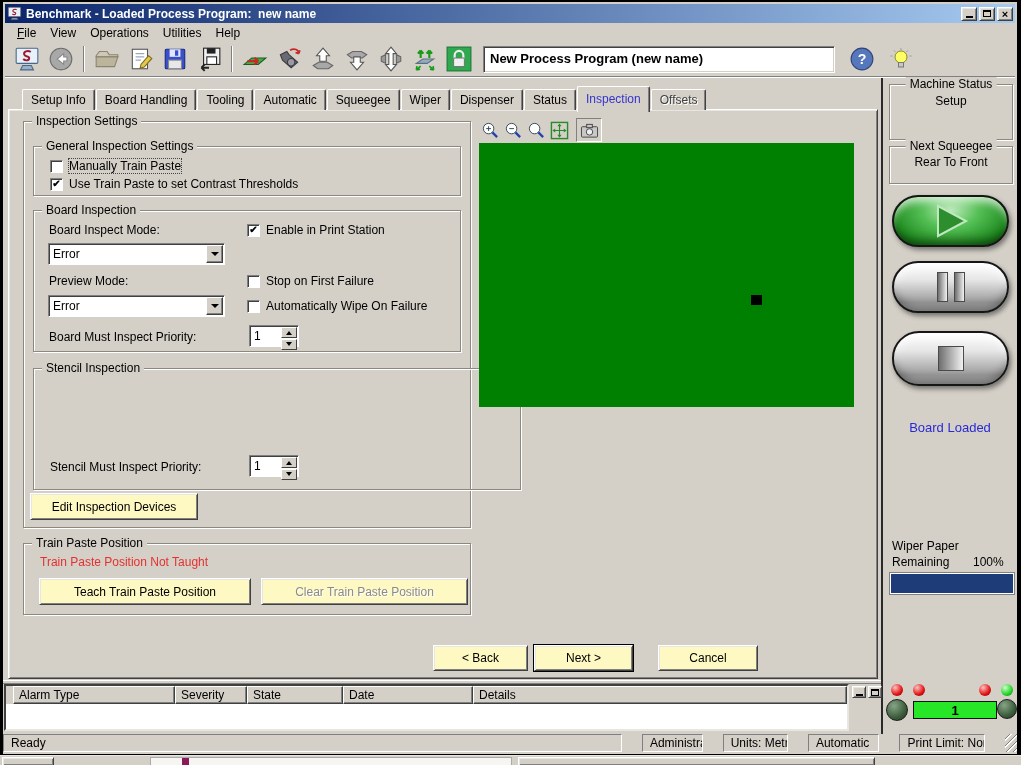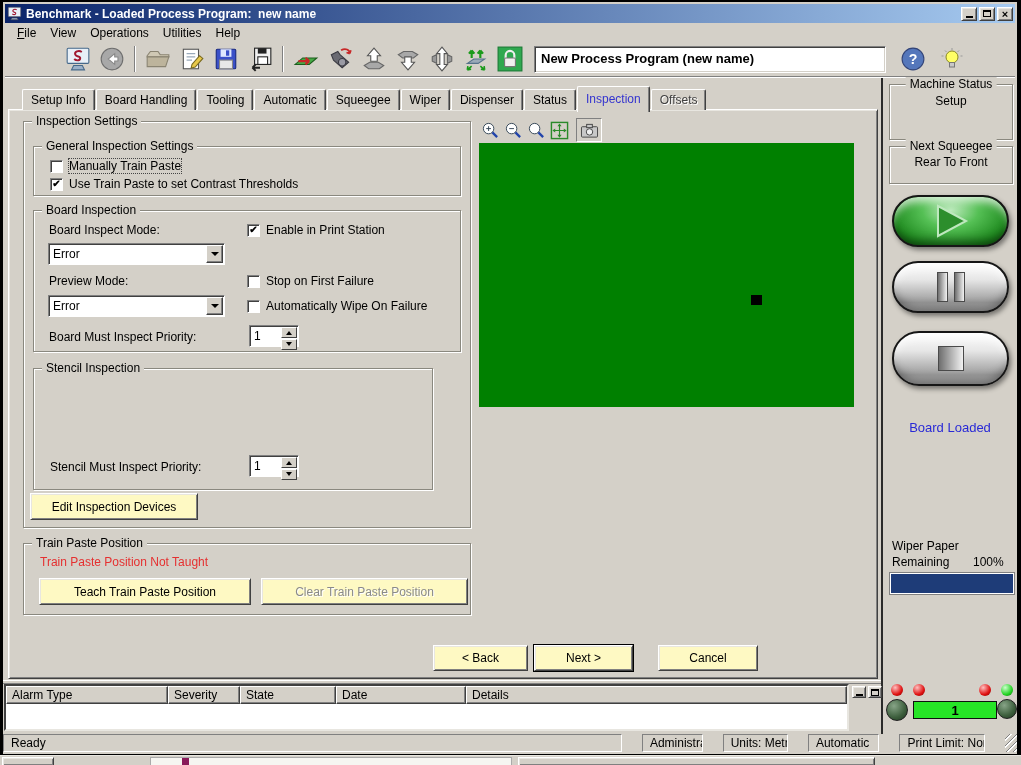--- a/index.html
+++ b/index.html
@@ -19,21 +19,21 @@
   .title-text{color:#fff;font-weight:bold;font-size:12px;margin-left:4px;white-space:pre;flex:1;overflow:hidden;}
   .tbtn{width:16px;height:14px;margin-left:2px;display:flex;align-items:center;justify-content:center;font-size:11px;font-weight:bold;}
   .glyph-min{width:7px;height:2px;background:#000;margin-top:7px;}
   .glyph-max{width:8px;height:7px;border:1px solid #000;border-top:2px solid #000;}
   .glyph-x{line-height:10px;}
   
   .menubar{position:absolute;left:2px;top:22px;height:17px;display:flex;align-items:center;padding-left:6px;gap:2px;}
   .menu-item{padding:1px 6px;text-align:center;}
   .menu-item.ul::first-letter{text-decoration:underline;}
   
-  .toolbar{position:absolute;left:2px;top:40px;right:2px;height:35px;display:flex;align-items:center;padding-left:8px;gap:6px;border-bottom:1px solid #808080;box-shadow:0 1px 0 #fff;justify-content:center;}
+  .toolbar{position:absolute;left:2px;top:40px;right:2px;height:35px;display:flex;align-items:center;padding-left:8px;gap:6px;border-bottom:1px solid #808080;box-shadow:0 1px 0 #fff;}
   .tb-icon{width:28px;height:28px;display:flex;align-items:center;justify-content:center;}
   .tb-icon svg{width:26px;height:26px;}
   .tb-sep{width:2px;height:26px;border-left:1px solid #808080;border-right:1px solid #fff;margin:0 2px;}
   .program-field{width:352px;height:27px;margin-left:4px;font-weight:bold;font-size:13px;line-height:24px;padding-left:6px;overflow:hidden;white-space:nowrap;}
   .round-icon{width:25px;height:25px;display:flex;align-items:center;justify-content:center;margin-left:8px;}
   
   .tabs{position:absolute;left:19px;top:84px;height:24px;display:flex;align-items:flex-end;z-index:5;}
   .tab{height:21px;padding:3px 8px 0;background:#d4d0c8;border:1px solid;border-color:#fff #404040 transparent #fff;border-bottom:none;border-radius:2px 2px 0 0;margin-right:1px;box-shadow:inset -1px 0 0 #808080;white-space:nowrap;}
   .tab.active{height:26px;padding-top:5px;margin-bottom:-2px;z-index:6;}
   .tab.disabled{color:#404040;text-shadow:1px 1px 0 #fff;}
@@ -73,21 +73,21 @@
   .led{position:absolute;width:12px;height:12px;border-radius:50%;}
   .led.red{background:radial-gradient(circle at 35% 30%,#ffc0c0,#e01212 60%,#7a0000);}
   .led.grn{background:radial-gradient(circle at 35% 30%,#ccffcc,#24d424 60%,#066a06);}
   .dk-circle{position:absolute;border-radius:50%;background:radial-gradient(circle at 35% 30%,#87a487,#3c5e3c 60%,#1e351e);border:1px solid #202020;}
   .counter{position:absolute;border:1px solid #101010;display:flex;align-items:center;justify-content:center;font-weight:bold;font-size:13px;}
   .wiper-bar{position:absolute;border:1px solid #808080;background:#fff;padding:1px;}
   .wiper-fill{height:100%;}
   
   .splitter{position:absolute;background:#d4d0c8;border-top:1px solid #fff;border-bottom:1px solid #808080;}
   .alarm-box{position:absolute;background:#fff;border:2px solid;border-color:#404040 #e8e6e0 #e8e6e0 #404040;}
-  .alarm-head{display:flex;height:18px;background:#d4d0c8;}
+  .alarm-head{display:flex;height:18px;background:#d4d0c8;padding-left:7px;}
   .alarm-cell{border:1px solid;border-color:#fff #404040 #404040 #fff;box-shadow:inset -1px -1px 0 #808080;padding:1px 5px;white-space:nowrap;overflow:hidden;background:#d4d0c8;}
   .alarm-row{height:16px;background:#fff;}
   .pane-btn{position:absolute;width:14px;height:12px;display:flex;align-items:center;justify-content:center;}
   .statusbar{position:absolute;display:flex;gap:2px;align-items:stretch;}
   .sb-panel{border:1px solid;border-color:#808080 #fff #fff #808080;padding:1px 7px 0;white-space:nowrap;overflow:hidden;}
   .grip{width:13px;background:repeating-linear-gradient(135deg,transparent 0 3px,#808080 3px 4px,#fff 4px 5px);}
   
   .taskbar{position:absolute;left:0;top:755px;width:1021px;height:10px;background:#d4d0c8;border-top:1px solid #e8e6e0;}
 </style>
 </head>
@@ -302,21 +302,21 @@
               <span class="spin-b">
                 <span class="tri-up"></span>
               </span>
               <span class="spin-b">
                 <span class="tri-dn"></span>
               </span>
             </span>
       </div>
     </div>
 
-    <div class="group" style="left:24px;top:258px;width:400px;height:122px;">
+    <div class="group" style="left:24px;top:258px;width:488px;height:122px;">
       <span class="legend">Stencil Inspection</span>
       <span class="lbl" style="left:16px;top:91px;">Stencil Must Inspect Priority:</span>
       <div class="spinner" style="left:215px;top:86px;">
         <span class="spin-value">1</span>
         <span class="spin-btns">
               <span class="spin-b">
                 <span class="tri-up"></span>
               </span>
               <span class="spin-b">
                 <span class="tri-dn"></span>

